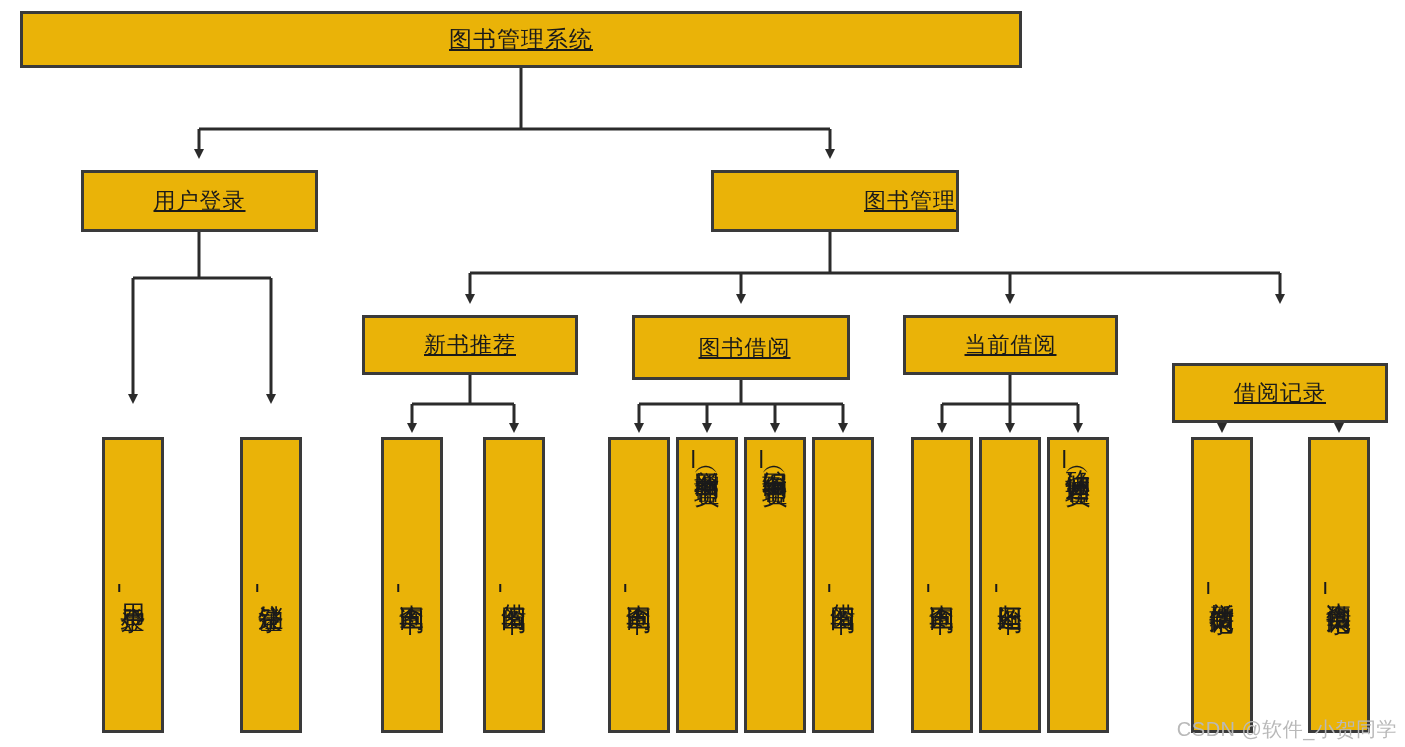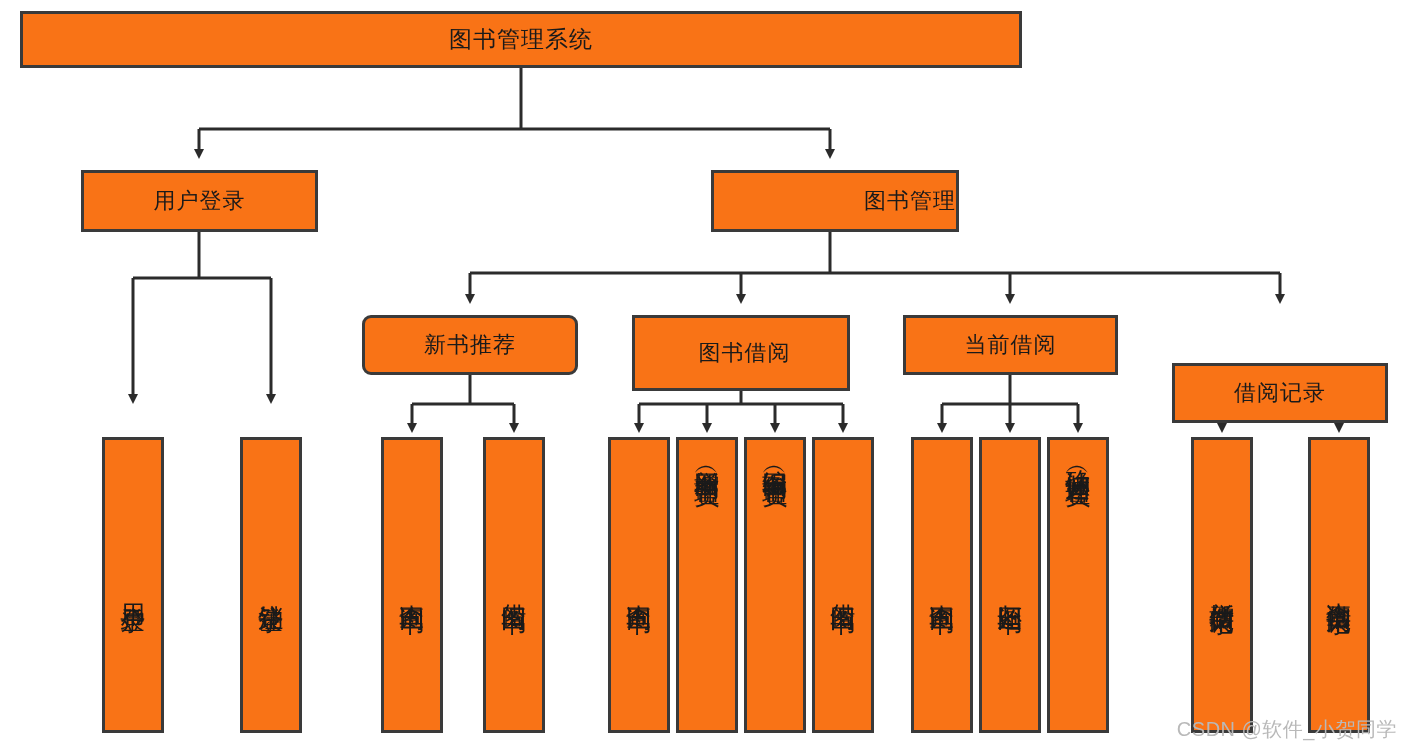--- a/index.html
+++ b/index.html
@@ -15,25 +15,26 @@
     position: relative;
     width: 1405px;
     height: 747px;
     background: #ffffff;
     overflow: hidden;
   }
   .node {
     position: absolute;
     box-sizing: border-box;
     border: 3px solid #3a3a3a;
-    background: #f97316;
+    background: #eab308;
     display: flex;
     align-items: center;
     justify-content: center;
     color: #1a1a1a;
+    text-decoration: underline;
   }
   .node.horizontal {
     font-size: 22px;
     letter-spacing: 1px;
   }
   .node.root {
     font-size: 23px;
   }
   .node.leaf {
     align-items: flex-start;
@@ -140,24 +141,24 @@
     <span>图书管理系统</span>
   </div>
 
   <div class="node horizontal" style="left:81px; top:170px; width:237px; height:62px;">
     <span>用户登录</span>
   </div>
   <div class="node horizontal" style="left:711px; top:170px; width:248px; height:62px;justify-content:flex-end;">
     <span>图书管理</span>
   </div>
 
-  <div class="node horizontal" style="left:362px; top:315px; width:216px; height:60px;border-radius:9px;">
+  <div class="node horizontal" style="left:362px; top:315px; width:216px; height:60px;">
     <span>新书推荐</span>
   </div>
-  <div class="node horizontal" style="left:632px; top:315px; width:218px; height:76px;padding-left:7px;">
+  <div class="node horizontal" style="left:632px; top:315px; width:218px; height:65px;padding-left:7px;">
     <span>图书借阅</span>
   </div>
   <div class="node horizontal" style="left:903px; top:315px; width:215px; height:60px;">
     <span>当前借阅</span>
   </div>
   <div class="node horizontal" style="left:1172px; top:315px; width:216px; height:60px;margin-top:48px;">
     <span>借阅记录</span>
   </div>
 
   <div class="node leaf" style="left:102px; top:437px; width:62px; height:296px;">

